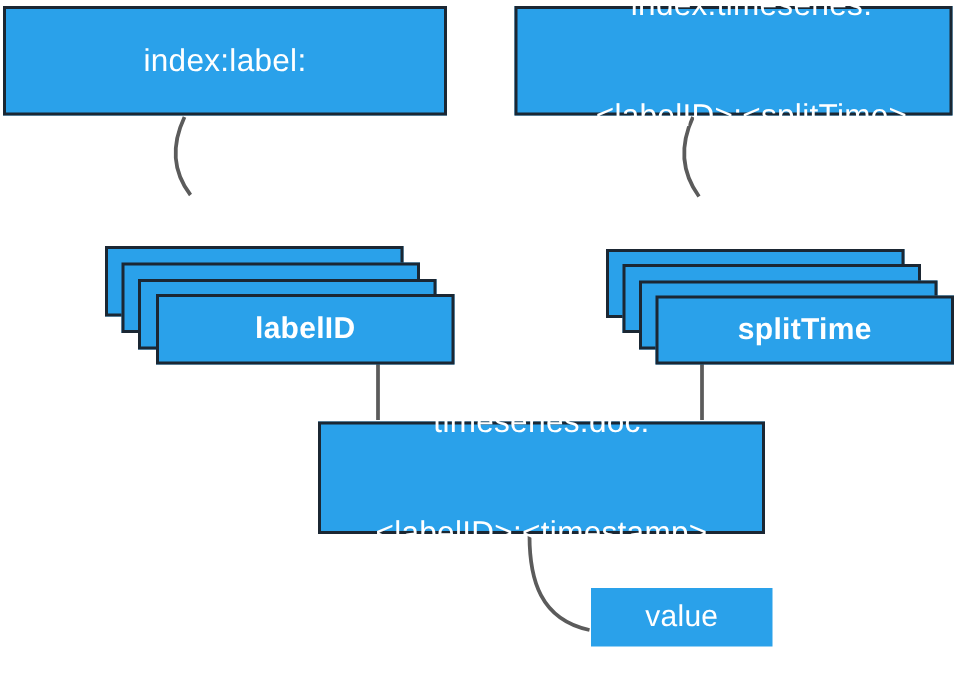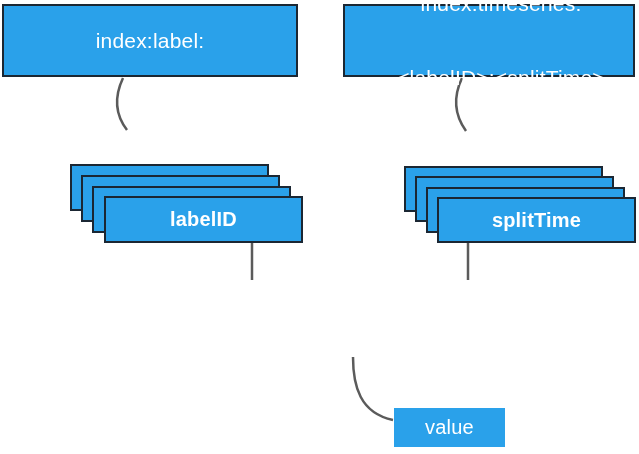--- a/index.html
+++ b/index.html
@@ -81,21 +81,21 @@
   .lc3 { left: 92px;  top: 150px; width: 199px; height: 47px; }
   .lc4 { left: 104px; top: 160px; width: 199px; height: 47px; }
   
   .rc1 { left: 404px; top: 130px; width: 199px; height: 46px; }
   .rc2 { left: 415px; top: 140px; width: 199px; height: 46px; }
   .rc3 { left: 426px; top: 151px; width: 199px; height: 46px; }
   .rc4 { left: 437px; top: 161px; width: 199px; height: 46px; }
   
   .box-ts-doc { left: 212px; top: 281px; width: 298px; height: 75px; }
   
-  .box-value  { left: 394px; top: 408px; width: 111px; height: 39px; }
+  .box-value  { left: 394px; top: 392px; width: 121px; height: 39px; }
 </style>
 </head>
 <body>
 
 <div class="canvas">
 
   <svg class="connectors" viewBox="0 0 639 454" xmlns="http://www.w3.org/2000/svg">
     <path d="M123,78 C115,95 114,113 127,130"></path>
     <path d="M462,78 C454,95 453,113 466,131"></path>
     <line x1="252" y1="208" x2="252" y2="280"></line>
@@ -119,16 +119,20 @@
     <div class="card front lc4">labelID</div>
   </div>
 
   <div>
     <div class="card rc1"></div>
     <div class="card rc2"></div>
     <div class="card rc3"></div>
     <div class="card front rc4">splitTime</div>
   </div>
 
+  <div class="node big box-ts-doc">
+    <span>timeseries:doc:</span>
+    <span>&lt;labelID&gt;:&lt;timestamp&gt;</span>
+  </div>
 
   <div class="node value-box box-value">value</div>
 
 </div>
 
 </body></html>

